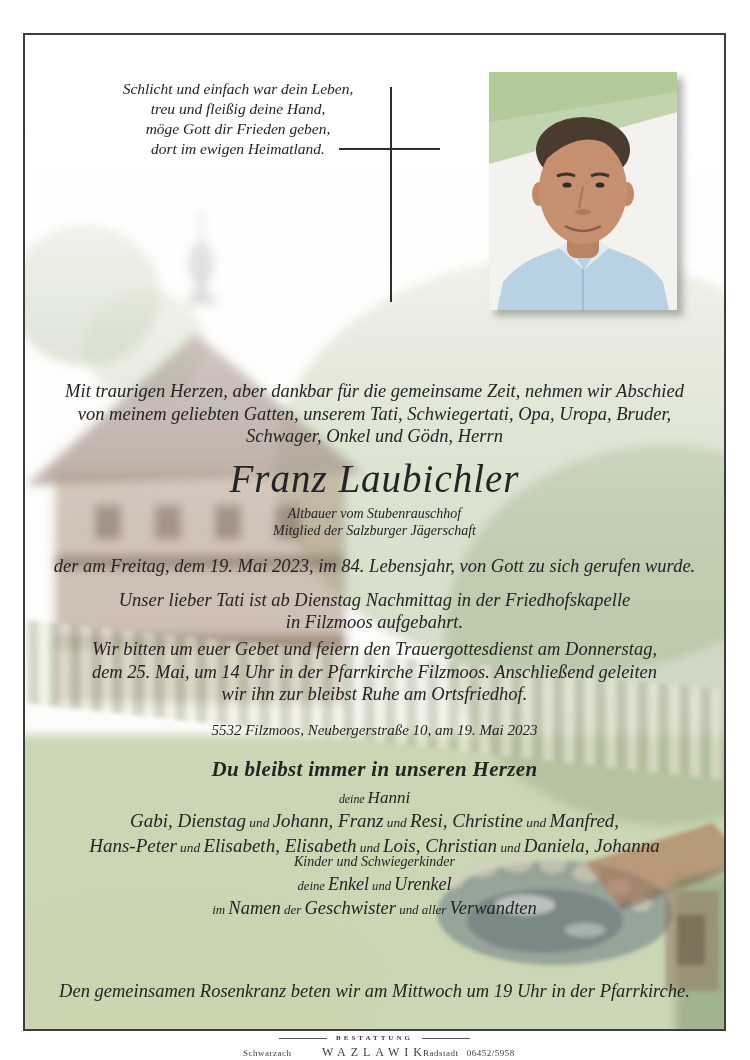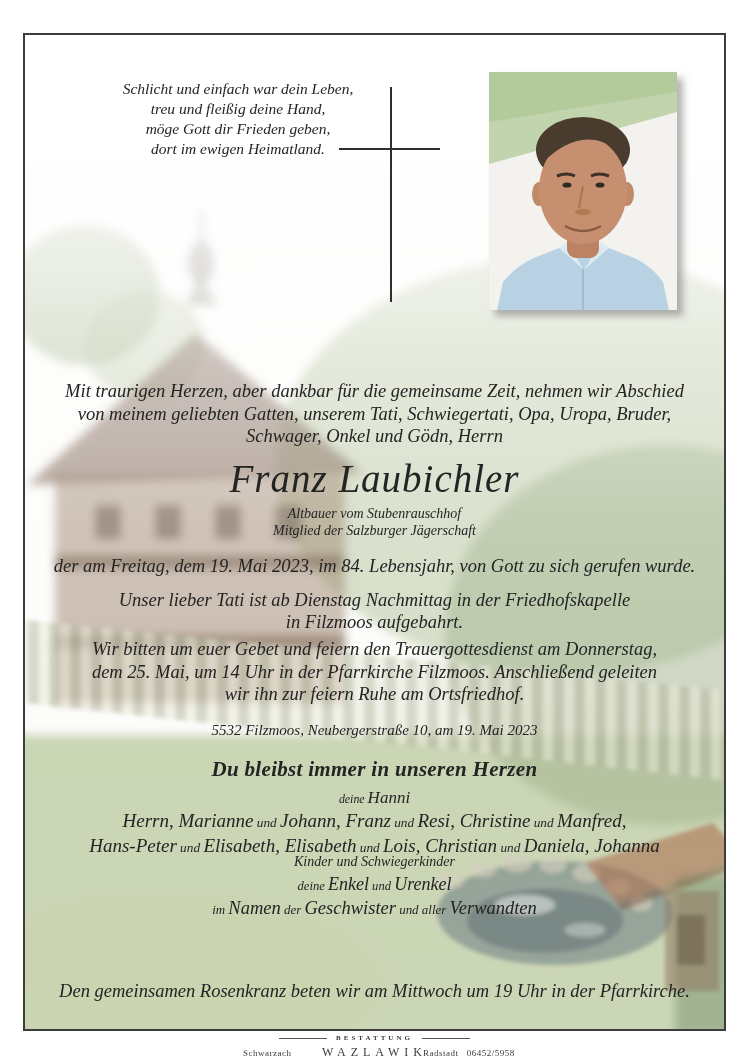--- a/index.html
+++ b/index.html
@@ -168,31 +168,31 @@
   <div class="tb called">der am Freitag, dem 19. Mai 2023, im 84. Lebensjahr, von Gott zu sich gerufen wurde.</div>
 
   <div class="tb aufbahrung">
     <div>Unser lieber Tati ist ab Dienstag Nachmittag in der Friedhofskapelle</div>
     <div>in Filzmoos aufgebahrt.</div>
   </div>
 
   <div class="tb gebet">
     <div>Wir bitten um euer Gebet und feiern den Trauergottesdienst am Donnerstag,</div>
     <div>dem 25. Mai, um 14 Uhr in der Pfarrkirche Filzmoos. Anschließend geleiten</div>
-    <div>wir ihn zur feiern Ruhe am Ortsfriedhof.</div>
+    <div>wir ihn zur bleibst Ruhe am Ortsfriedhof.</div>
   </div>
 
   <div class="tb address">5532 Filzmoos, Neubergerstraße 10, am 19. Mai 2023</div>
 
   <div class="tb farewell">Du bleibst immer in unseren Herzen</div>
 
   <div class="tb hanni"><span class="und">deine </span><span>Hanni</span></div>
 
   <div class="tb names">
-    <div><span>Herrn, Marianne</span><span class="und"> und </span><span>Johann, Franz</span><span class="und"> und </span><span>Resi, Christine</span><span class="und"> und </span><span>Manfred,</span></div>
+    <div><span>Gabi, Dienstag</span><span class="und"> und </span><span>Johann, Franz</span><span class="und"> und </span><span>Resi, Christine</span><span class="und"> und </span><span>Manfred,</span></div>
     <div><span>Hans-Peter</span><span class="und"> und </span><span>Elisabeth, Elisabeth</span><span class="und"> und </span><span>Lois, Christian</span><span class="und"> und </span><span>Daniela, Johanna</span></div>
   </div>
 
   <div class="tb kinder">Kinder und Schwiegerkinder</div>
 
   <div class="tb geschwister"><span class="und">im </span><span>Namen</span><span class="und"> der </span><span>Geschwister</span><span class="und"> und aller </span><span>Verwandten</span></div>
 
   <div class="tb enkel"><span class="und">deine </span><span>Enkel</span><span class="und"> und </span><span>Urenkel</span></div>
 
   <div class="tb rosenkranz">Den gemeinsamen Rosenkranz beten wir am Mittwoch um 19 Uhr in der Pfarrkirche.</div>

